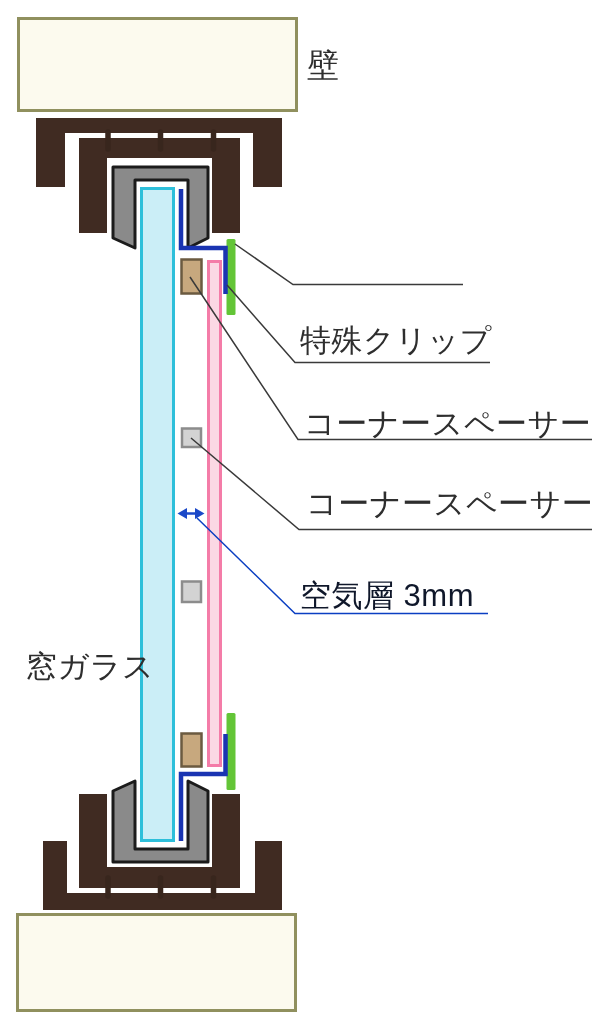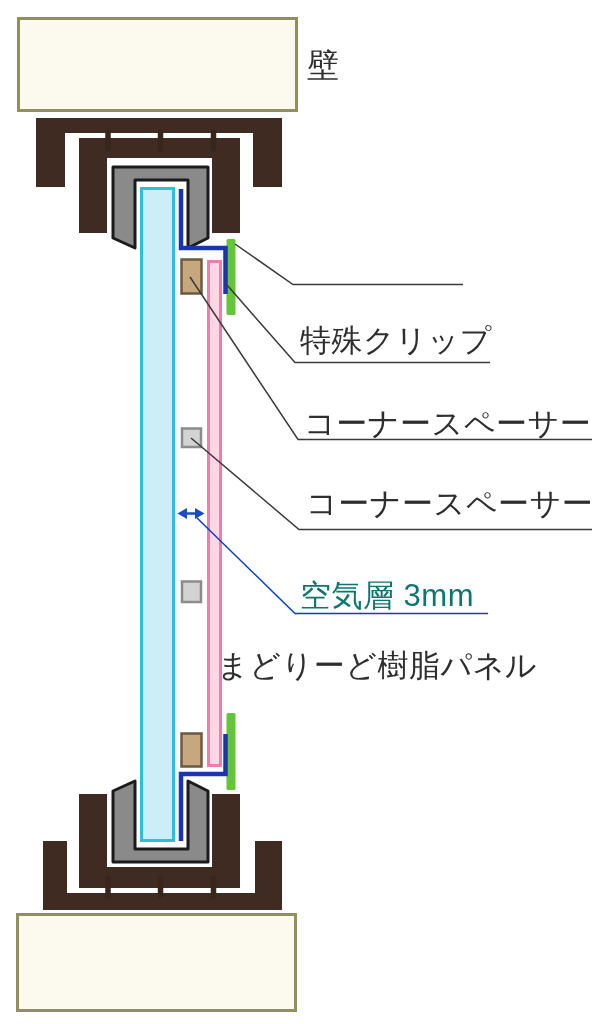--- a/index.html
+++ b/index.html
@@ -12,21 +12,21 @@
   }
   #structure{position:absolute;left:0;top:0;}
   .lbl{
     position:absolute;
     font-size:31px;
     line-height:1.08;
     color:#2E2E2E;
     letter-spacing:0.5px;
     white-space:nowrap;
   }
-  .lbl.blue{color:#0f766e;}
+  .lbl.blue{color:#0f172a;}
 </style>
 </head>
 <body>
 
 <div id="canvas">
 
   <svg id="structure" width="600" height="1024" viewBox="0 0 600 1024">
 
     <rect x="18.5" y="18.5" width="278" height="92" stroke="#90905E" stroke-width="3" fill="#FCFAEE"></rect>
 
@@ -92,17 +92,17 @@
 
 
   <div class="lbl" style="left:300px;top:324px;">特殊クリップ</div>
 
   <div class="lbl" style="left:304px;top:407px;">コーナースペーサー</div>
 
   <div class="lbl" style="left:306px;top:487px;">コーナースペーサー</div>
 
   <div class="lbl blue" style="left:300px;top:579px;">空気層 3mm</div>
 
+  <div class="lbl" style="left:26px;top:650px;">窓ガラス</div>
 
-  <div class="lbl" style="left:217px;top:649px;">まどりーど樹脂パネル</div>
 
 
 </div>
 
 </body></html>

